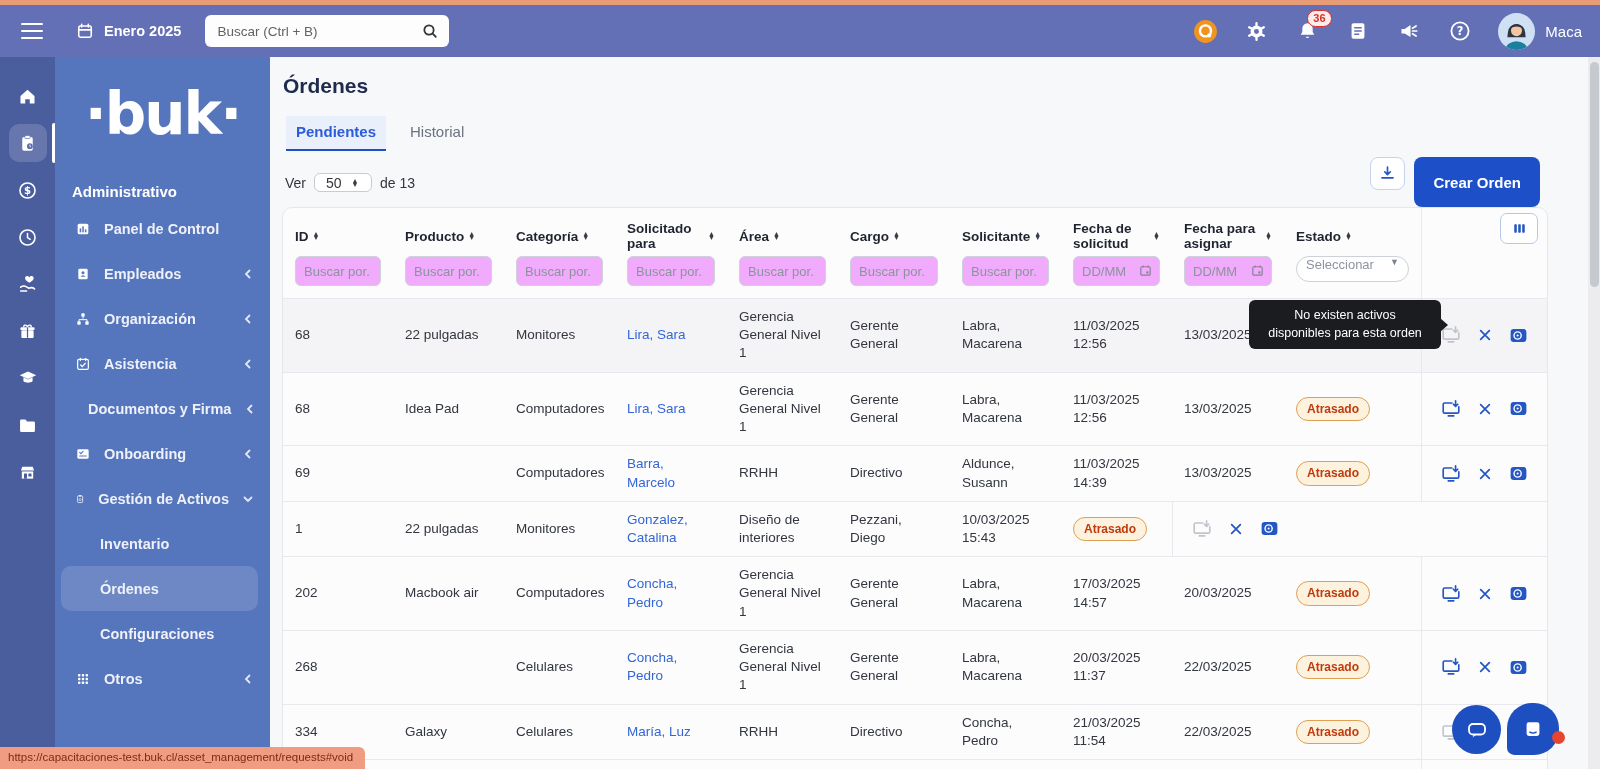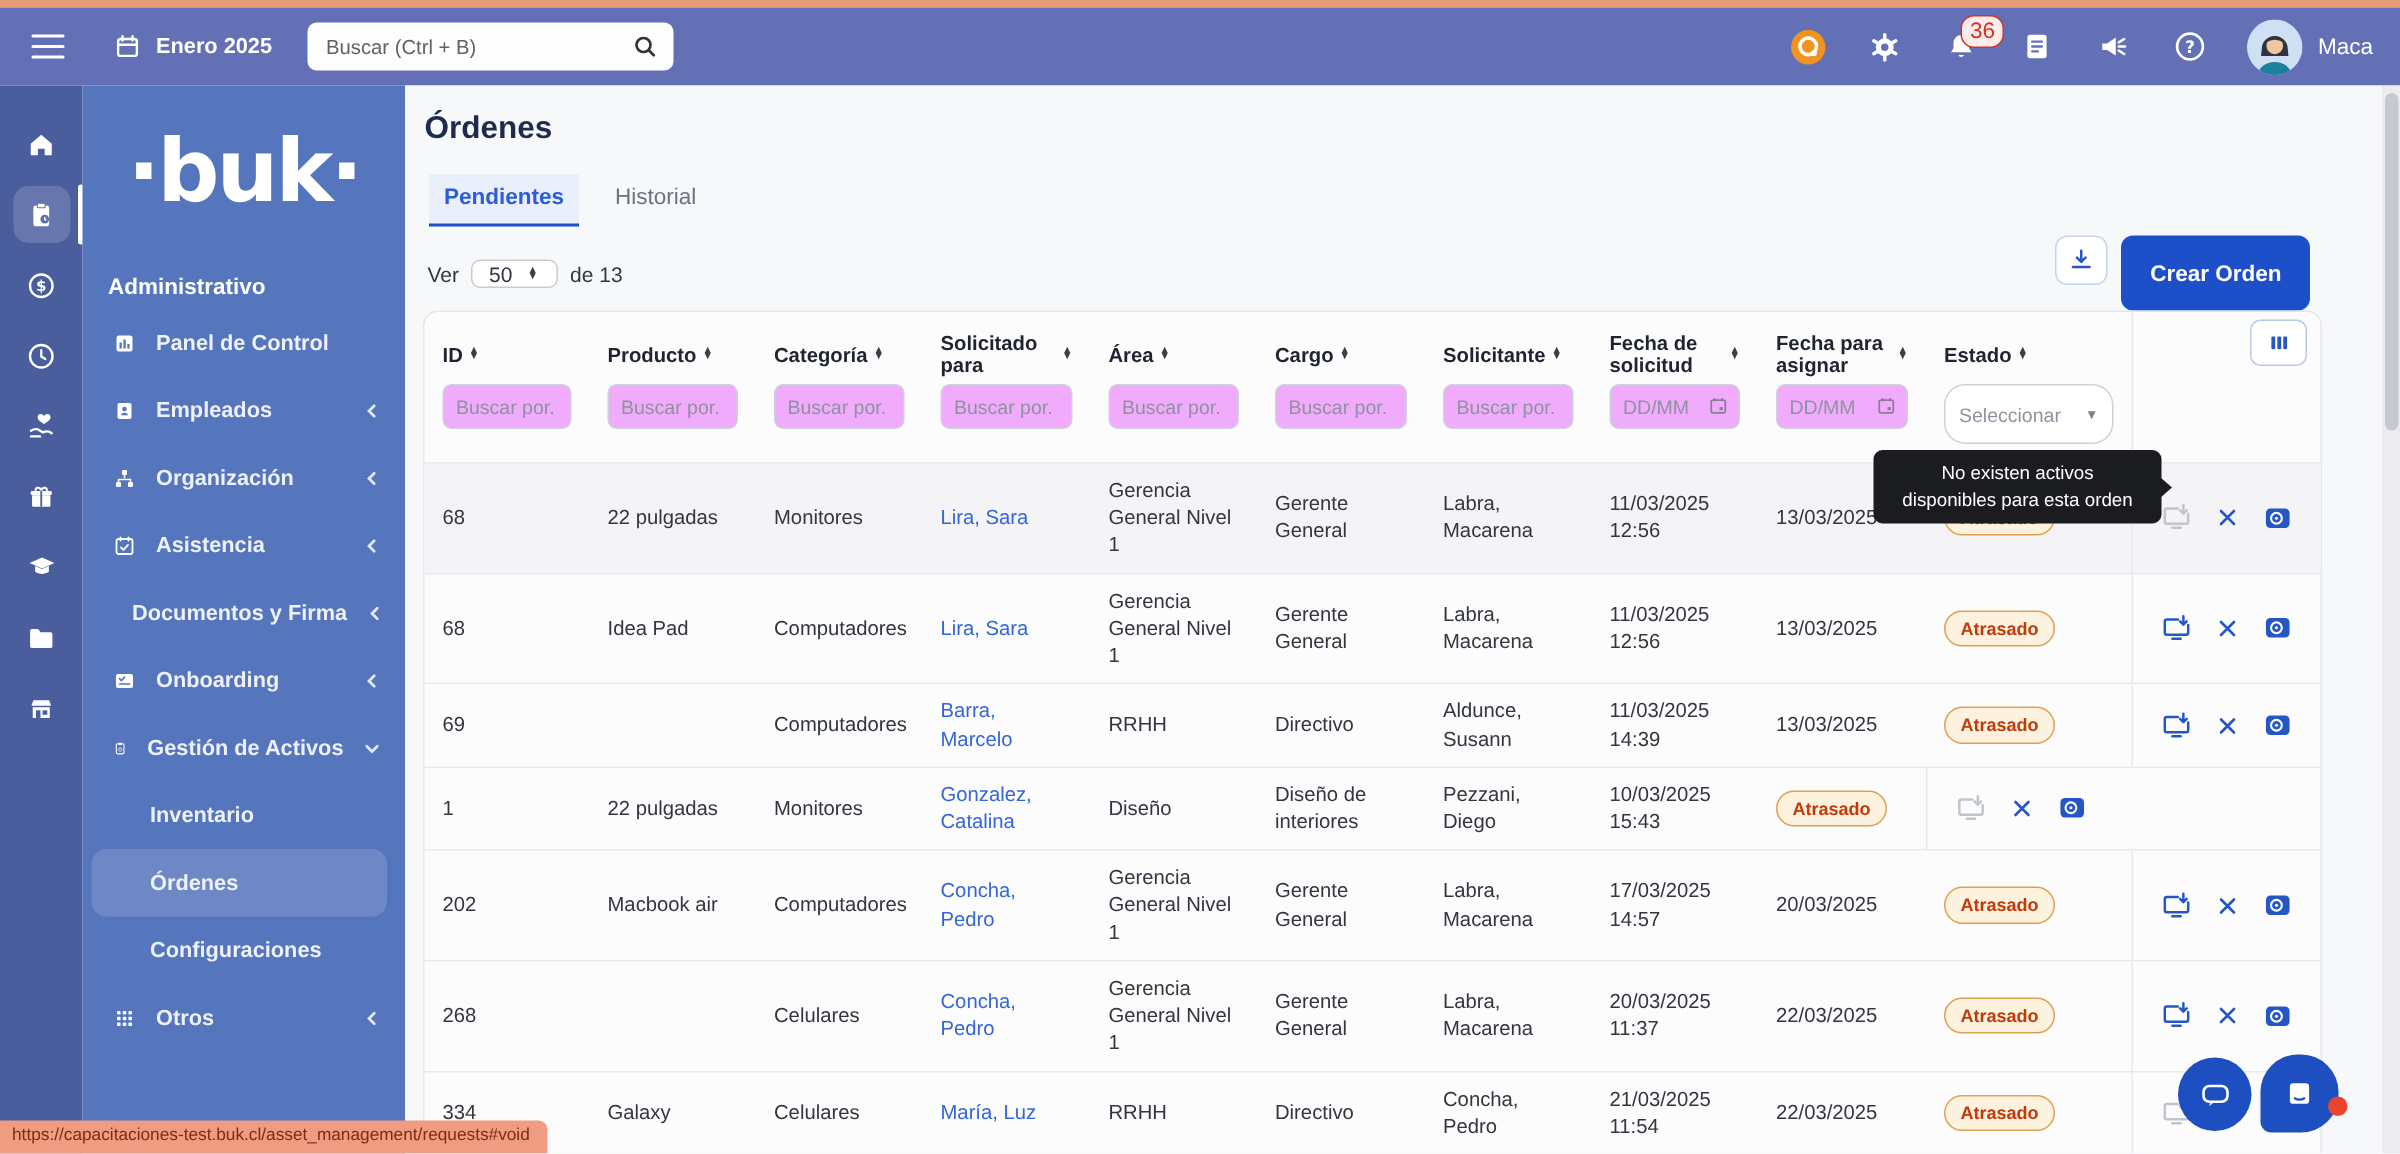--- a/index.html
+++ b/index.html
@@ -19,21 +19,21 @@
   .topbar{position:absolute;left:0;top:5px;width:1600px;height:52px;background:var(--topbar);display:flex;align-items:center;color:#fff}
   .hamburger{width:22px;height:16px;margin-left:21px;display:flex;flex-direction:column;justify-content:space-between;cursor:pointer}
   .hamburger span{display:block;height:2.4px;background:#fff;border-radius:2px}
   .period{display:flex;align-items:center;gap:9px;margin-left:32px;font-size:14.5px;font-weight:bold}
   .searchbox{position:relative;margin-left:24px}
   .searchbox input{width:244px;height:32px;border:none;border-radius:6px;background:#fdfdfd;padding:0 34px 0 12px;font-size:13.5px;color:#3c4043;outline:none}
   .searchbox input::placeholder{color:#5f6368}
   .searchbox .mag{position:absolute;right:9px;top:6px}
   .tb-right{margin-left:auto;display:flex;align-items:center;gap:25px;margin-right:18px}
   .tb-icon{position:relative;width:26px;height:26px;display:flex;align-items:center;justify-content:center;cursor:pointer}
-  .badge36{position:absolute;top:-8px;left:13px;background:#fdecec;border:1.5px solid #d93025;color:#d93025;font-size:15px;font-weight:normal;border-radius:9px;padding:1px 5px;line-height:1.2}
+  .badge36{position:absolute;top:-8px;left:13px;background:#fdecec;border:1.5px solid #d93025;color:#d93025;font-size:11px;font-weight:bold;border-radius:9px;padding:1px 5px;line-height:1.2}
   .avatar-wrap{display:flex;align-items:center;gap:10px}
   .username{font-size:15px;color:#fff}
 
   
   .rail{position:absolute;left:0;top:57px;width:55px;height:712px;background:var(--rail);display:flex;flex-direction:column;align-items:center;padding-top:20px;gap:9px}
   .rail-item{position:relative;width:38px;height:38px;border-radius:10px;display:flex;align-items:center;justify-content:center;cursor:pointer}
   .rail-item.active{background:rgba(255,255,255,.16)}
   .rail-item.active::after{content:"";position:absolute;right:-9px;top:-1px;width:3.5px;height:40px;background:#fff;border-radius:2px}
 
   
@@ -65,21 +65,21 @@
   .trow{display:grid;grid-template-columns:110px 111px 111px 112px 111px 112px 111px 111px 112px 137px minmax(0,1fr)}
   .th{padding:13px 12px 5px;font-size:13.5px;font-weight:bold;color:#1f2430;display:flex;align-items:center;gap:4px;min-height:48px}
   .th .tl{max-width:78px}
   .actions-col{border-left:1px solid #e8e9ec;position:relative}
   .filter-cell{padding:0 12px 12px}
   .filter-cell input{width:100%;height:30px;border:1px solid #cdd1d8;border-radius:6px;background:#f0abfc;padding:0 8px;font-size:13px;color:#3c4043;outline:none;font-family:inherit}
   .filter-cell input::placeholder{color:#8d939e}
   .datewrap{position:relative}
   .datewrap input{padding-right:26px}
   .datewrap .cal{position:absolute;right:7px;top:7px;opacity:.75}
-  .selectbox{height:40px;border:1px solid #cdd1d8;border-radius:14px;background:#fff;display:flex;align-items:center;justify-content:space-between;padding:0 9px;font-size:13px;color:#8d939e;cursor:pointer}
+  .selectbox{height:26px;border:1px solid #cdd1d8;border-radius:14px;background:#fff;display:flex;align-items:flex-start;justify-content:space-between;padding:0 9px;font-size:13px;color:#8d939e;cursor:pointer}
   .caret{font-size:9px;color:#7d828c}
   .cols-btn{position:absolute;top:5px;right:9px;width:38px;height:31px;border:1px solid #b9c8ea;border-radius:7px;background:#fff;display:flex;align-items:center;justify-content:center;cursor:pointer}
 
   .drow{border-top:1px solid #e8e9ec;min-height:52px}
   .drow.hl{background:#f4f4f6}
   .dcell{padding:9px 12px;font-size:13.5px;color:var(--celltxt);line-height:1.35;display:flex;flex-direction:column;justify-content:center;align-items:flex-start}
   .dcell.link{color:var(--link);cursor:pointer}
   .status-badge{font-size:12px;font-weight:bold;padding:3px 10px;border-radius:999px;border:1.5px solid;white-space:nowrap}
   .status-badge.late{background:var(--latebg);border-color:var(--lateborder);color:var(--latetxt)}
   .actions-cell{flex-direction:row !important;align-items:center;gap:15px;justify-content:flex-start;padding-left:18px}
@@ -637,21 +637,20 @@
                 <circle class="vdot" cx="11" cy="12" r="1.2"></circle>
               </svg>
       </span>
     </div>
   </div>
         <div class="trow drow">
     <div class="dcell">1</div>
     <div class="dcell">22 pulgadas</div>
     <div class="dcell">Monitores</div>
     <div class="dcell link">Gonzalez, Catalina</div>
-    <div class="dcell">Diseño</div>
     <div class="dcell">Diseño de interiores</div>
     <div class="dcell">Pezzani, Diego</div>
     <div class="dcell">
             <span>10/03/2025</span>
             <span>15:43</span>
           </div>
     <div class="dcell">
             <span class="status-badge late">Atrasado</span>
           </div>
     <div class="dcell actions-cell actions-col">

